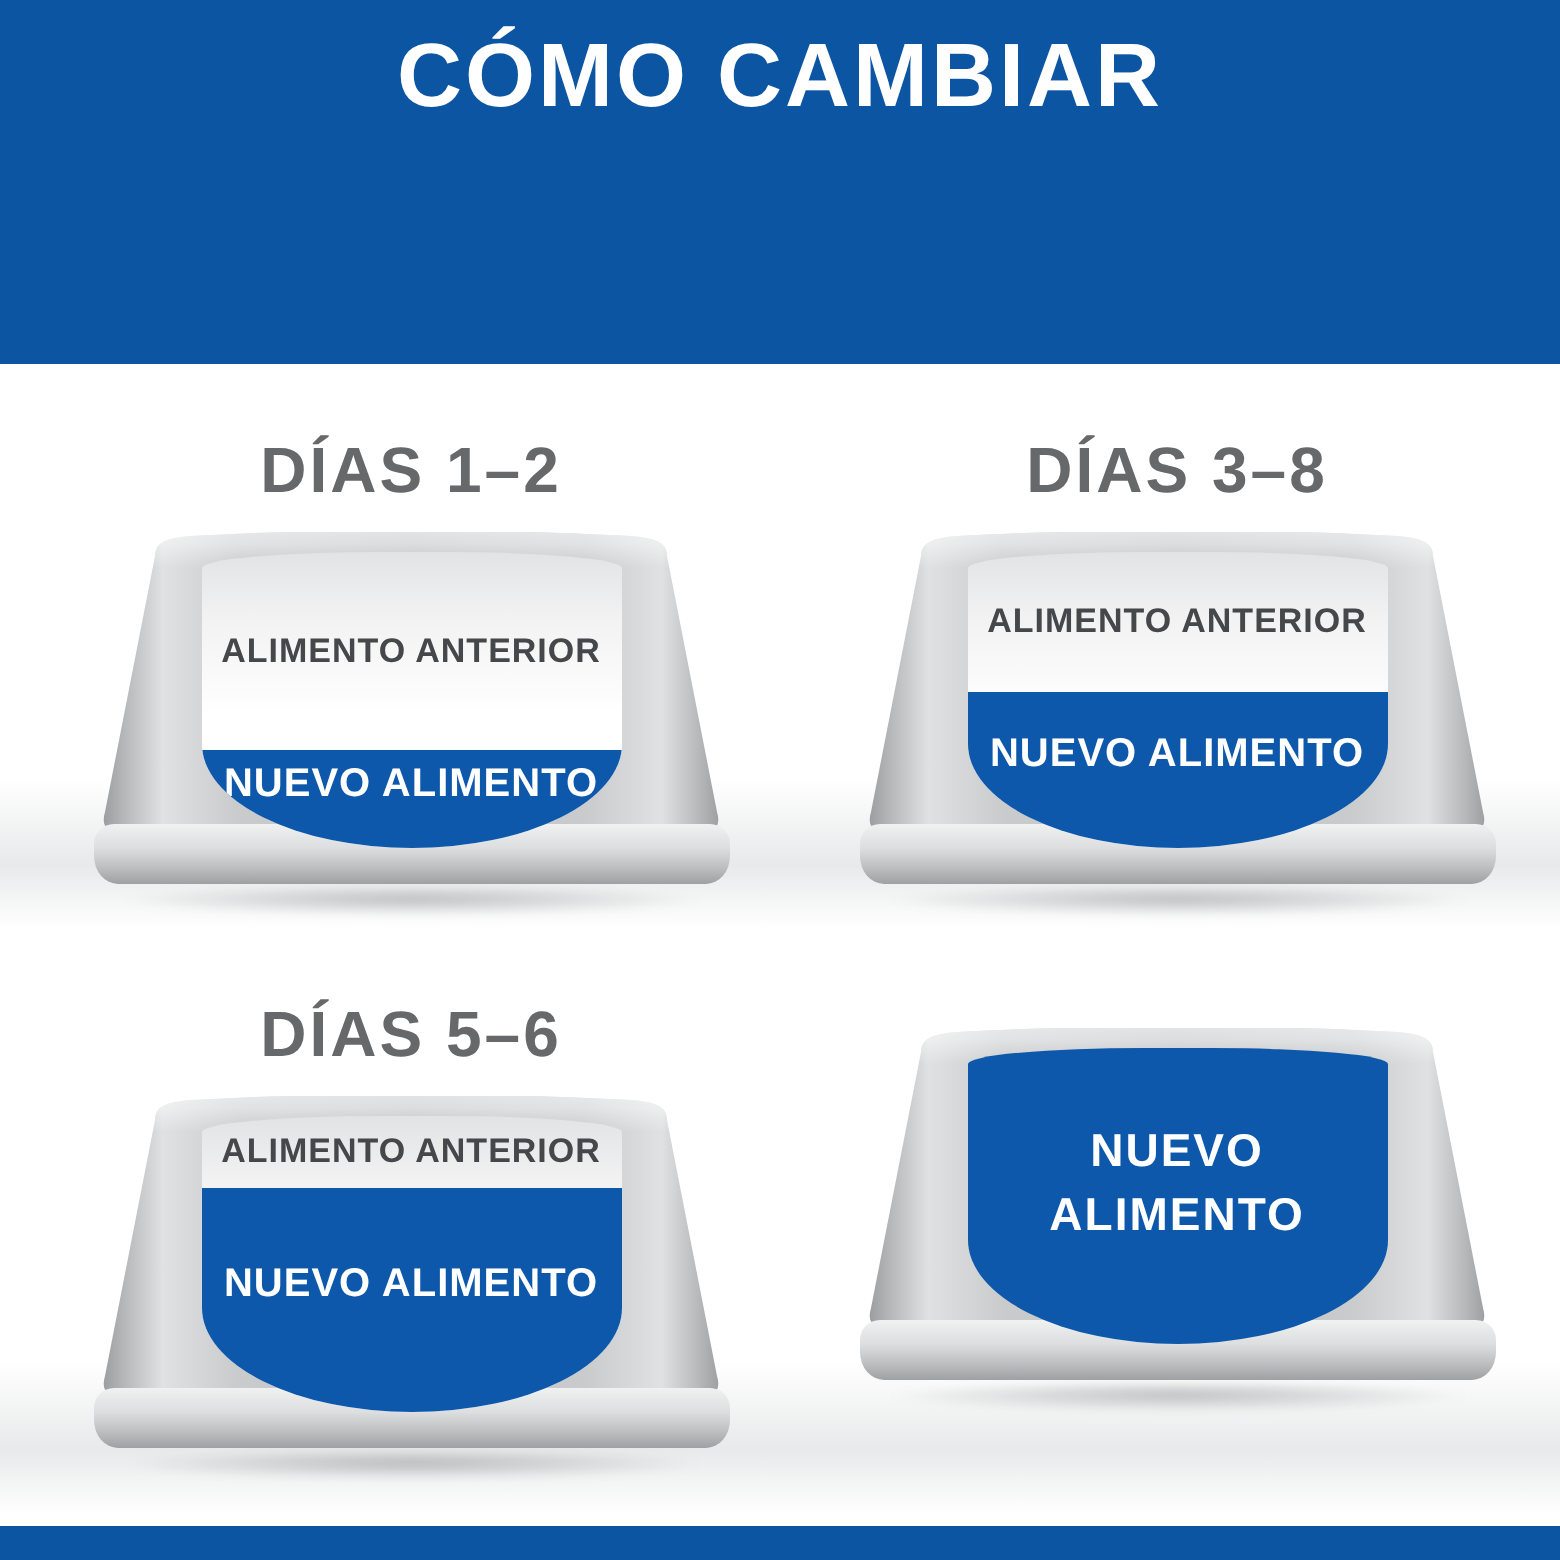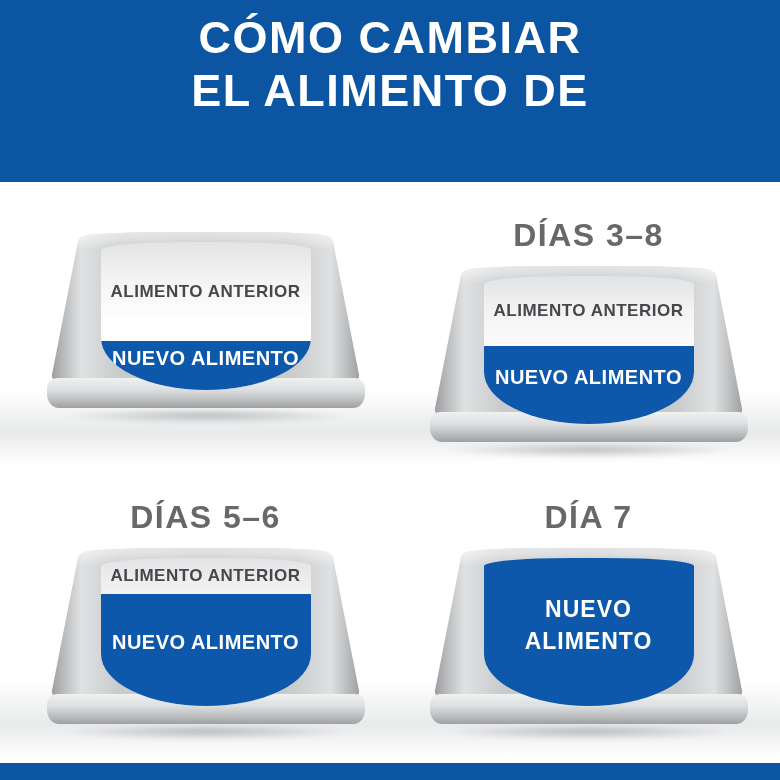--- a/index.html
+++ b/index.html
@@ -157,28 +157,28 @@
     background: #0b55a3;
   }
 </style>
 </head>
 <body>
 
 <div class="page">
 
   <header class="banner">
     <div class="title-line">CÓMO CAMBIAR</div>
-    <div class="title-line">EL ALIMENTO DE</div>
   </header>
 
   <main>
 
     <section class="row row-1">
 
       <div class="stage">
+        <h2 class="stage-day">DÍAS 1–2</h2>
         <div class="bowl">
           <div class="bowl-shadow"></div>
           <div class="bowl-body"></div>
           <div class="bowl-base"></div>
           <div class="bowl-panel">
             <div class="old-area">
               <span class="old-label">ALIMENTO ANTERIOR</span>
             </div>
             <div class="new-area" style="height: 33%;">
               <span class="new-label">NUEVO ALIMENTO</span>
@@ -219,21 +219,20 @@
               <span class="old-label">ALIMENTO ANTERIOR</span>
             </div>
             <div class="new-area" style="height: 76%;">
               <span class="new-label">NUEVO ALIMENTO</span>
             </div>
           </div>
         </div>
       </div>
 
       <div class="stage stage-full">
-        <h2 class="stage-day">DÍA 7</h2>
         <div class="bowl">
           <div class="bowl-shadow"></div>
           <div class="bowl-body"></div>
           <div class="bowl-base"></div>
           <div class="bowl-panel">
             <div class="old-area">
               <span class="old-label"></span>
             </div>
             <div class="new-area" style="height: 100%;">
               <span class="new-label">NUEVO ALIMENTO</span>

